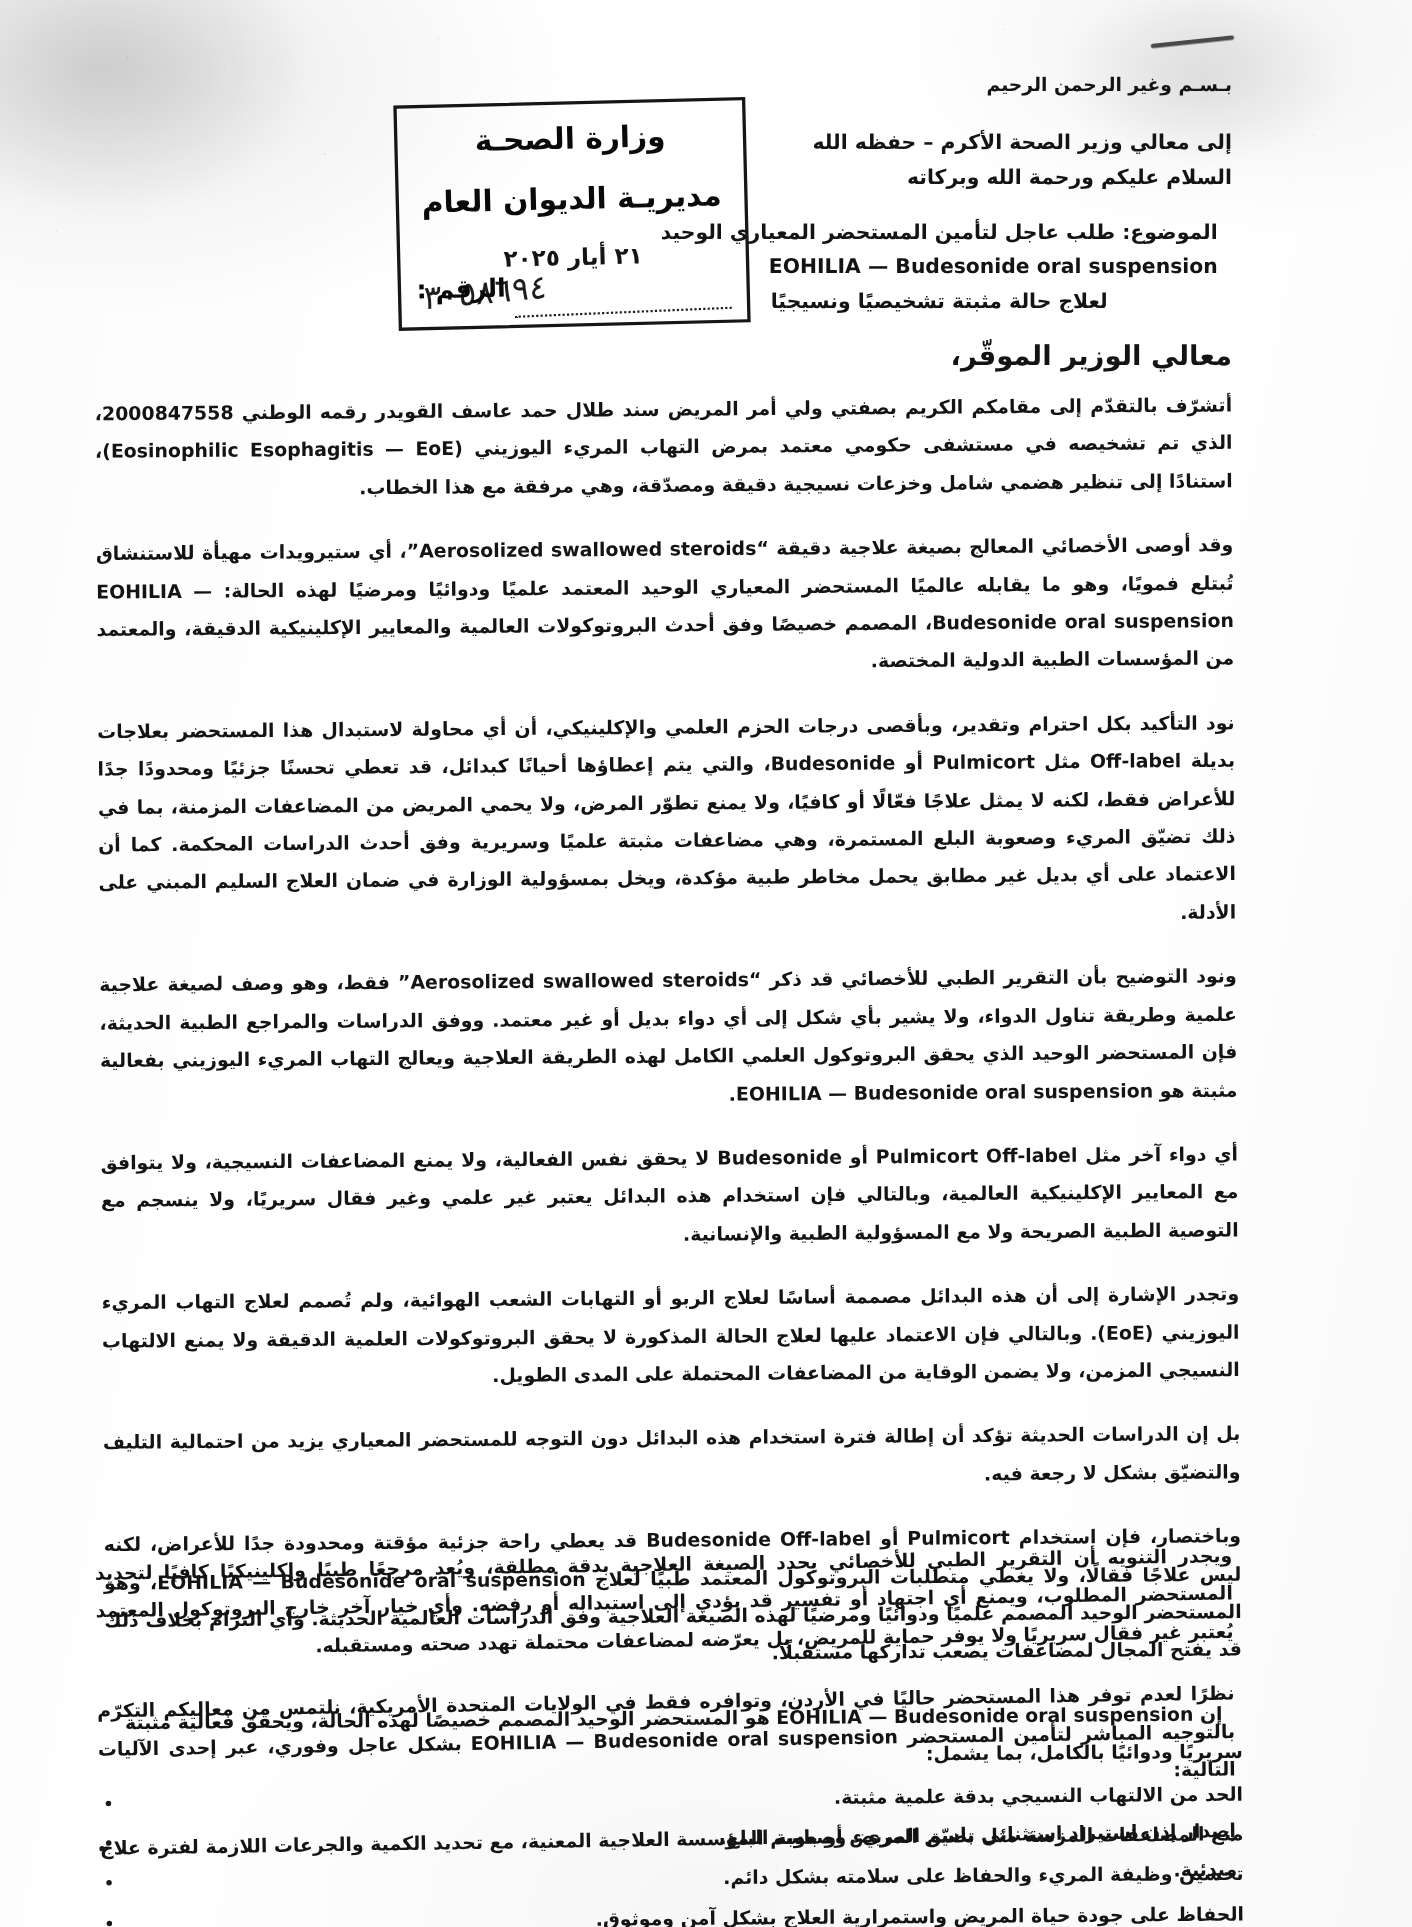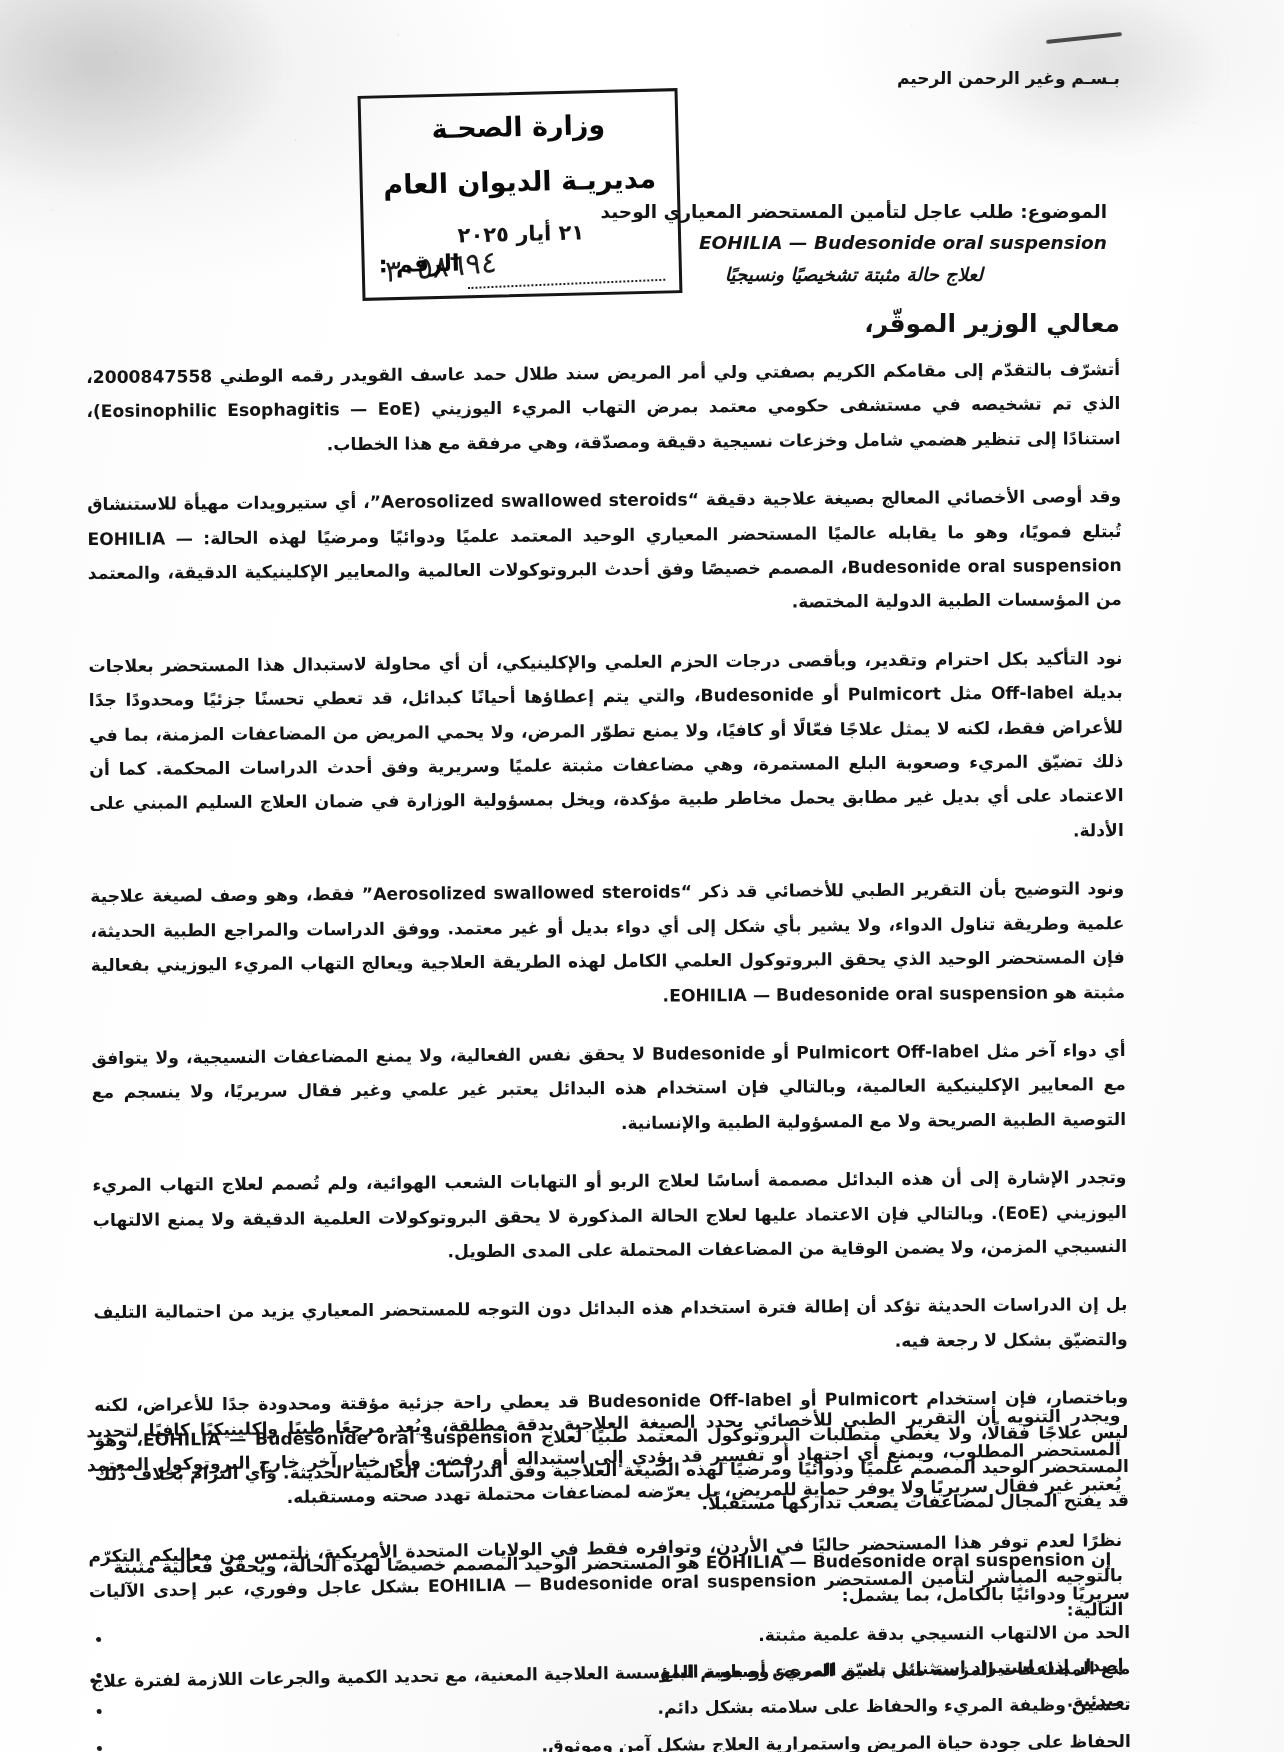--- a/index.html
+++ b/index.html
@@ -287,28 +287,32 @@
       <div class="stamp-numrow">
         <span class="stamp-numlabel ar">الرقم :</span>
         <span class="stamp-dots"></span>
       </div>
       <div class="stamp-handwritten">٣٠٥٨٦٩٤</div>
     </div>
   </div>
 
   <div class="basmala ar">بـسـم وغير الرحمن الرحيم</div>
 
+  <div class="addressee ar">
+    <div>إلى معالي وزير الصحة الأكرم – حفظه الله</div>
+    <div>السلام عليكم ورحمة الله وبركاته</div>
+  </div>
 
   <div class="subject ar">
     <div>
       <span>الموضوع:</span>
       <span>طلب عاجل لتأمين المستحضر المعياري الوحيد</span>
     </div>
-    <div class="ltr" style="text-align:left;font-style:italic;">EOHILIA — Budesonide oral suspension</div>
-    <div style="text-align:center;font-style:italic;">لعلاج حالة مثبتة تشخيصيًا ونسيجيًا</div>
+    <div class="ltr" style="text-align:left;">EOHILIA — Budesonide oral suspension</div>
+    <div style="text-align:center;">لعلاج حالة مثبتة تشخيصيًا ونسيجيًا</div>
   </div>
 
   <div class="salutation ar">معالي الوزير الموقّر،</div>
 
   <div class="body ar skew-wrap">
     <p>أتشرّف بالتقدّم إلى مقامكم الكريم بصفتي ولي أمر المريض سند طلال حمد عاسف القويدر رقمه الوطني 2000847558، الذي تم تشخيصه في مستشفى حكومي معتمد بمرض التهاب المريء اليوزيني (Eosinophilic Esophagitis — EoE)، استنادًا إلى تنظير هضمي شامل وخزعات نسيجية دقيقة ومصدّقة، وهي مرفقة مع هذا الخطاب.</p>
     <p>وقد أوصى الأخصائي المعالج بصيغة علاجية دقيقة “Aerosolized swallowed steroids”، أي ستيرويدات مهيأة للاستنشاق تُبتلع فمويًا، وهو ما يقابله عالميًا المستحضر المعياري الوحيد المعتمد علميًا ودوائيًا ومرضيًا لهذه الحالة: EOHILIA — Budesonide oral suspension، المصمم خصيصًا وفق أحدث البروتوكولات العالمية والمعايير الإكلينيكية الدقيقة، والمعتمد من المؤسسات الطبية الدولية المختصة.</p>
     <p>نود التأكيد بكل احترام وتقدير، وبأقصى درجات الحزم العلمي والإكلينيكي، أن أي محاولة لاستبدال هذا المستحضر بعلاجات بديلة Off-label مثل Pulmicort أو Budesonide، والتي يتم إعطاؤها أحيانًا كبدائل، قد تعطي تحسنًا جزئيًا ومحدودًا جدًا للأعراض فقط، لكنه لا يمثل علاجًا فعّالًا أو كافيًا، ولا يمنع تطوّر المرض، ولا يحمي المريض من المضاعفات المزمنة، بما في ذلك تضيّق المريء وصعوبة البلع المستمرة، وهي مضاعفات مثبتة علميًا وسريرية وفق أحدث الدراسات المحكمة. كما أن الاعتماد على أي بديل غير مطابق يحمل مخاطر طبية مؤكدة، ويخل بمسؤولية الوزارة في ضمان العلاج السليم المبني على الأدلة.</p>
     <p>ونود التوضيح بأن التقرير الطبي للأخصائي قد ذكر “Aerosolized swallowed steroids” فقط، وهو وصف لصيغة علاجية علمية وطريقة تناول الدواء، ولا يشير بأي شكل إلى أي دواء بديل أو غير معتمد. ووفق الدراسات والمراجع الطبية الحديثة، فإن المستحضر الوحيد الذي يحقق البروتوكول العلمي الكامل لهذه الطريقة العلاجية ويعالج التهاب المريء اليوزيني بفعالية مثبتة هو EOHILIA — Budesonide oral suspension.</p>
     <p>أي دواء آخر مثل Pulmicort Off-label أو Budesonide لا يحقق نفس الفعالية، ولا يمنع المضاعفات النسيجية، ولا يتوافق مع المعايير الإكلينيكية العالمية، وبالتالي فإن استخدام هذه البدائل يعتبر غير علمي وغير فقال سريريًا، ولا ينسجم مع التوصية الطبية الصريحة ولا مع المسؤولية الطبية والإنسانية.</p>

